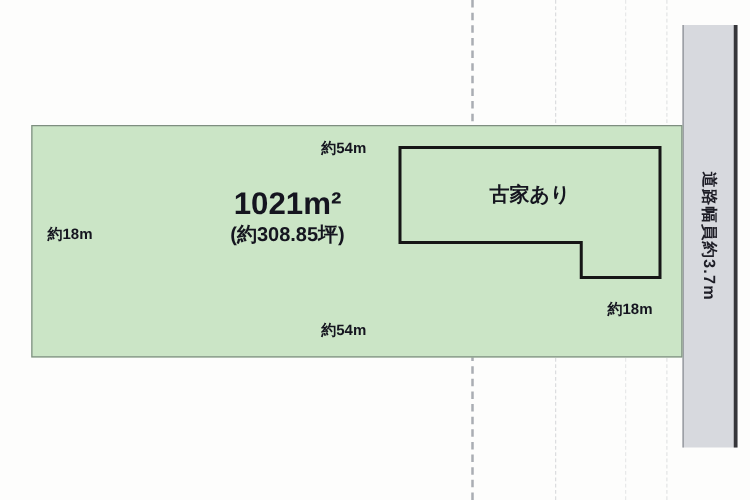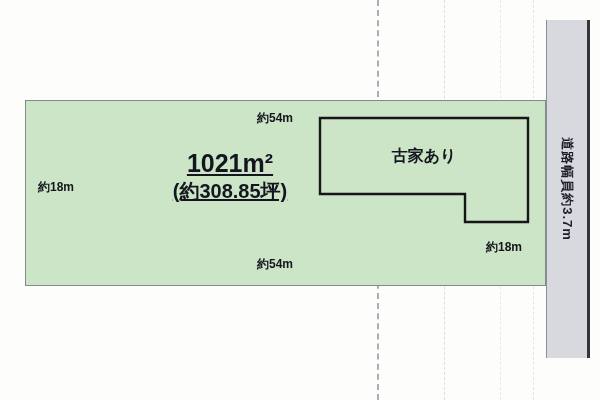--- a/index.html
+++ b/index.html
@@ -88,24 +88,23 @@
   .lbl-bottom54 { left: 257px; top: 258px; }
 
   .area-block {
     position: absolute;
     left: 120px;
     top: 148px;
     width: 220px;
     text-align: center;
     font-weight: bold;
     color: #15151f;
-    text-decoration: underline;
   }
   .area-line1 { font-size: 25px; line-height: 1.25; }
-  .area-line2 { font-size: 20px; line-height: 1.25; }
+  .area-line2 { font-size: 16px; line-height: 1.25; }
 
   .house-label {
     position: absolute;
     left: 320px;
     top: 146px;
     width: 208px;
     text-align: center;
     font-size: 16px;
     font-weight: bold;
   }

